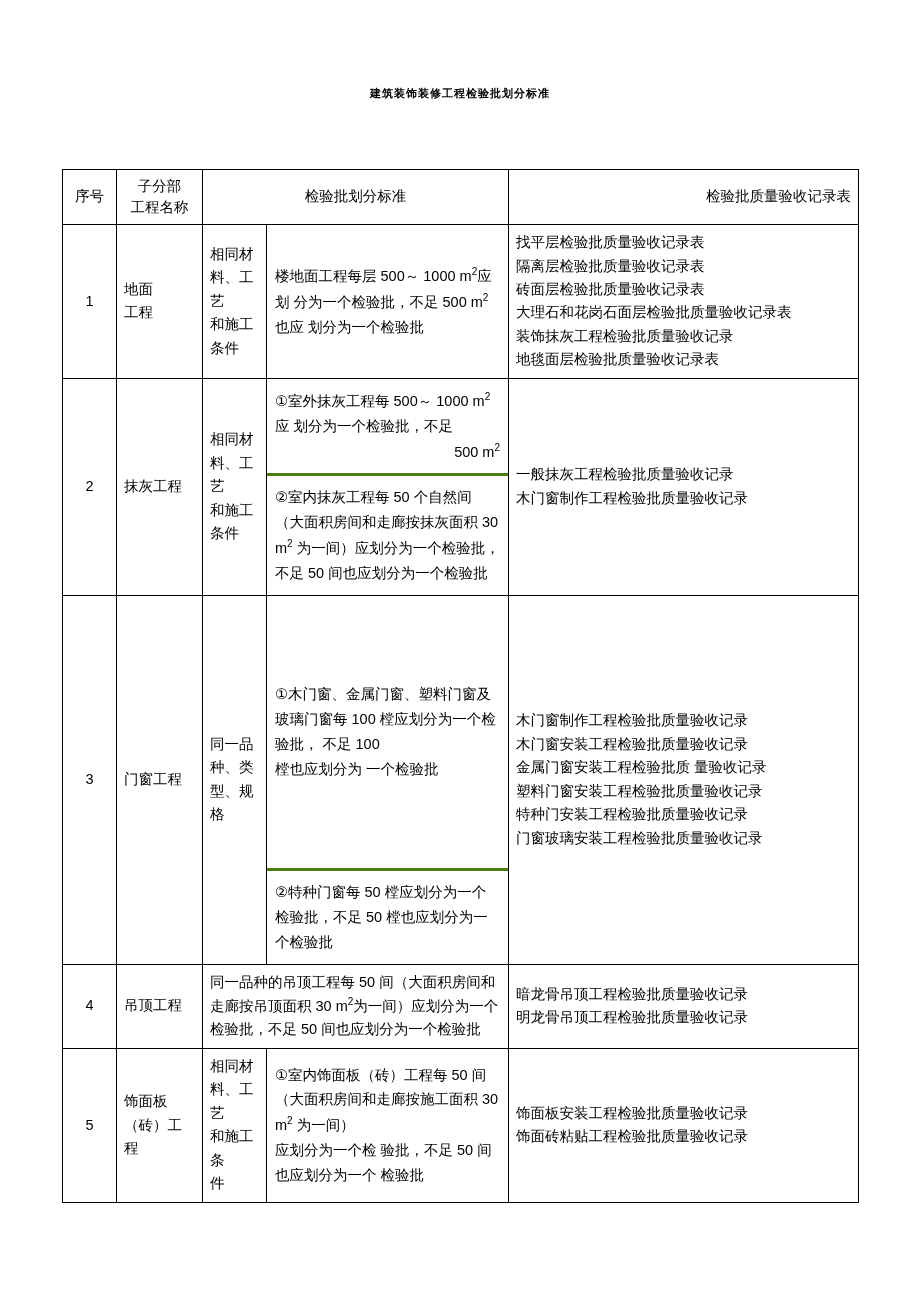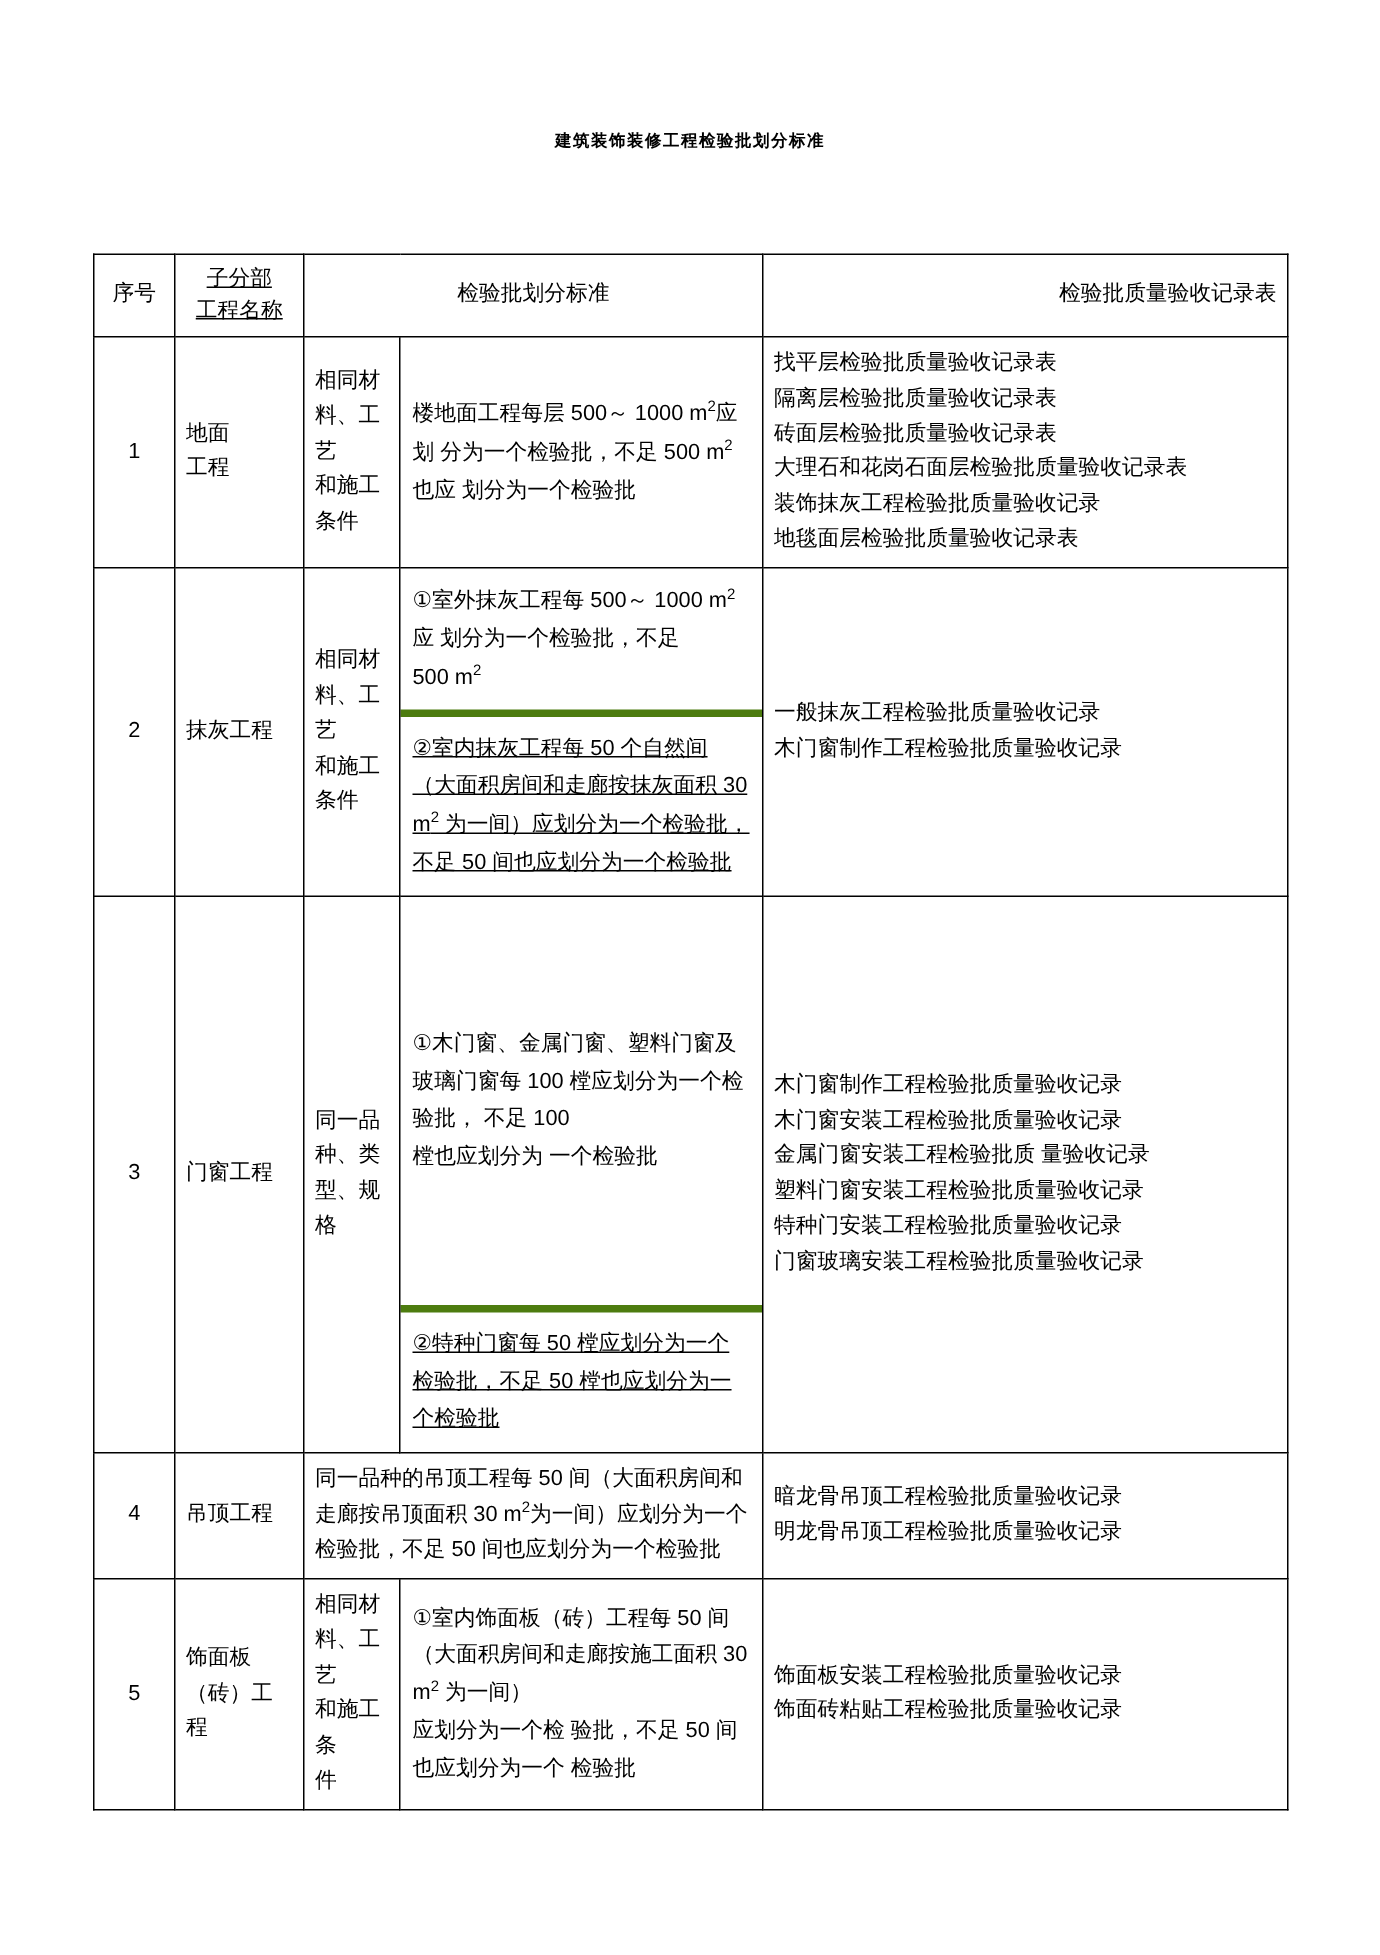--- a/index.html
+++ b/index.html
@@ -45,42 +45,41 @@
     padding: 6px 7px;
   }
   .c-num   { width: 54px;  text-align: center; margin-left: 12px; }
   .c-name  { width: 86px;  text-align: left; }
   .c-cond  { width: 64px;  text-align: left; }
   .c-std   { width: 242px; text-align: left; }
   .c-rec   { width: 350px; text-align: left; padding-left: 12px; }
 
   .hdr td { text-align: center; vertical-align: middle; padding: 10px 4px; }
   .hdr .c-num, .hdr .c-name { font-size: 14.5px; }
-  .hdr-two-line { line-height: 1.45; text-decoration: underline; }
+  .hdr-two-line { line-height: 1.45; }
   .std-cell {
     padding: 0 !important;
     vertical-align: top;
   }
   .std-part {
     padding: 9px 8px;
     font-size: 14.5px;
     line-height: 1.72;
     box-sizing: border-box;
   }
   .std-part.divider-top {
-    border-top: 5px solid #4d7c0f;
-    text-decoration: underline;
+    border-top: 3px solid #4d7c0f;
   }
   .rec-lines div {
     white-space: nowrap;
   }
   .rec-lines {
     line-height: 1.72;
   }
-  .ralign { }
+  .ralign { text-align: right; }
   .vcell-name { line-height: 1.6; }
   .sup { font-size: 10px; vertical-align: super; }
 </style>
 </head>
 <body>
 
 <div class="page">
 
   <div class="doc-title">建筑装饰装修工程检验批划分标准</div>
 

